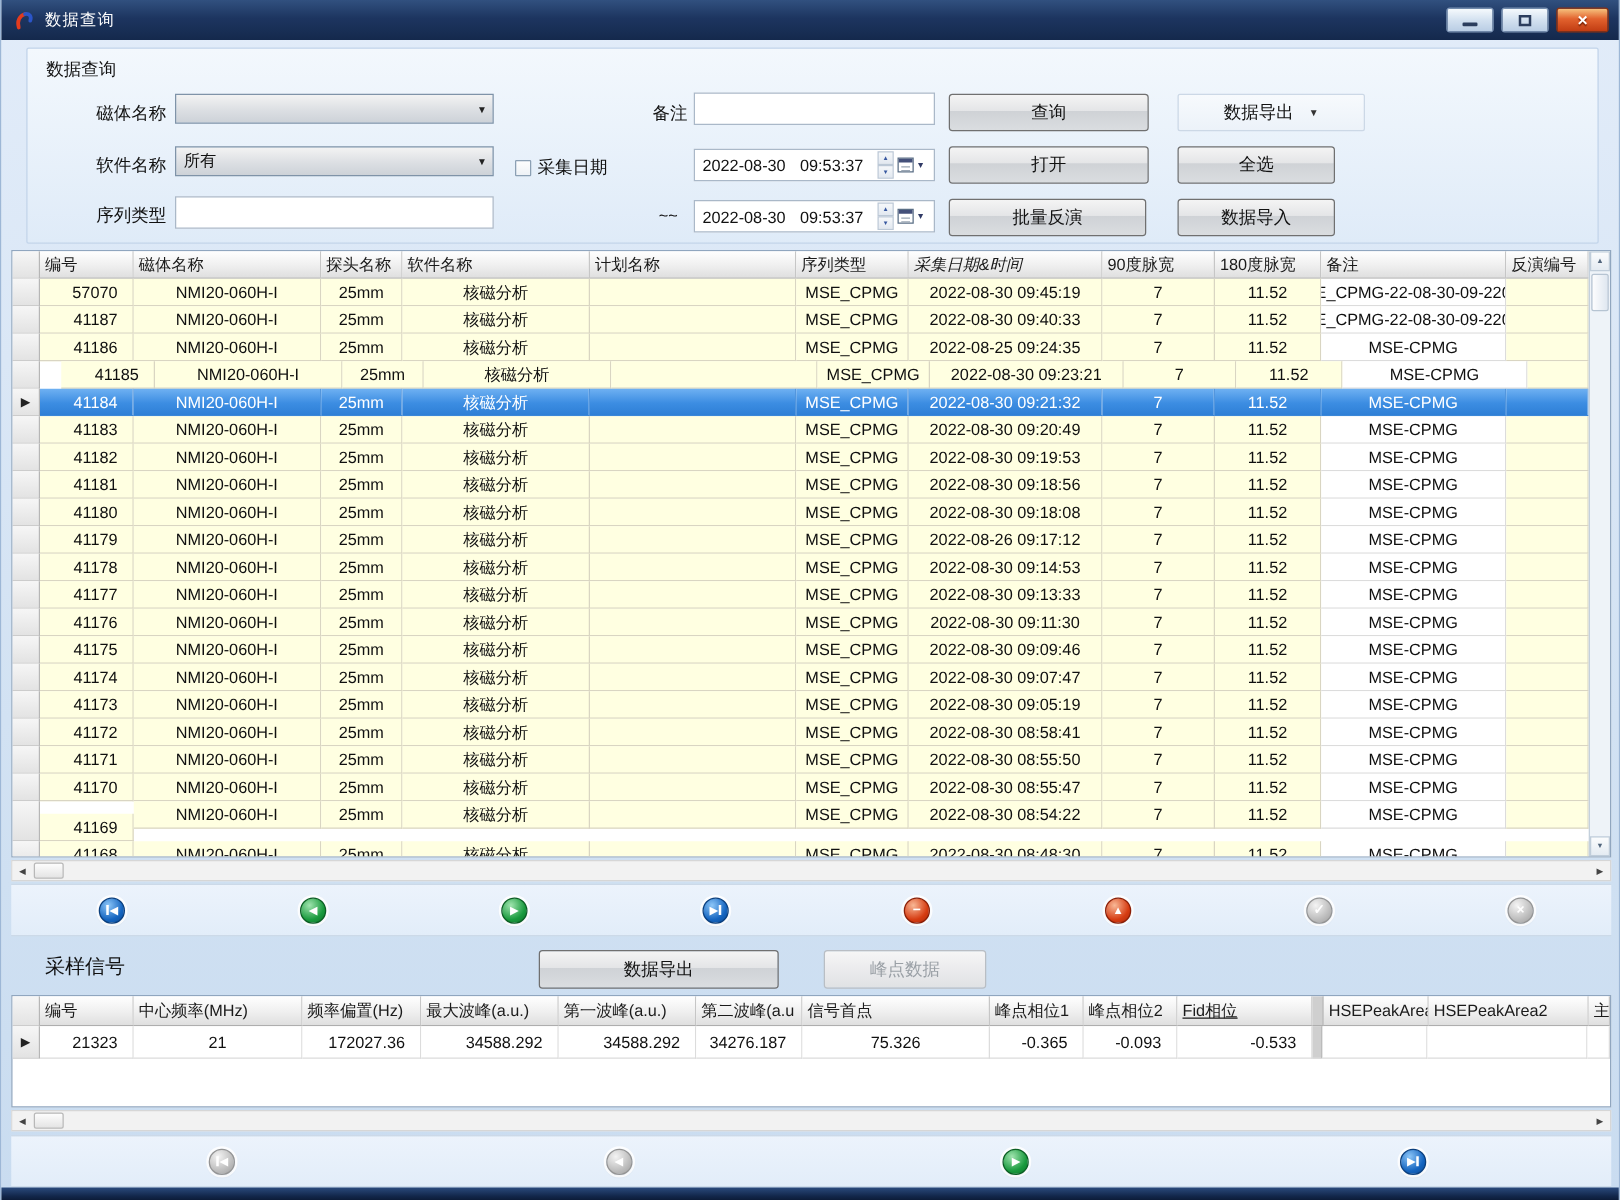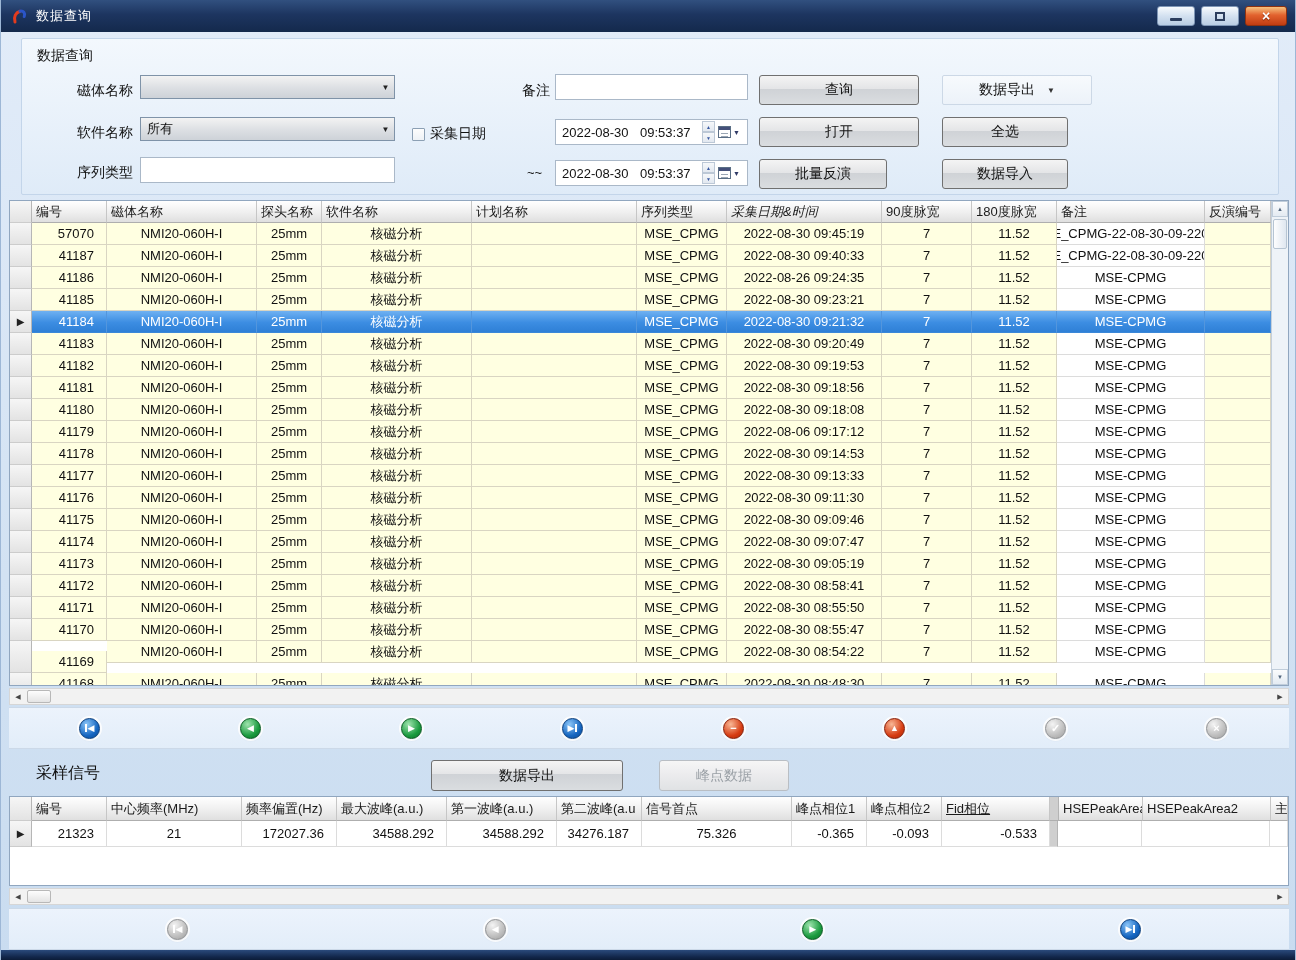--- a/index.html
+++ b/index.html
@@ -164,21 +164,21 @@
       <span class="tpart">09:53:37</span>
       <span class="spin">
           <span>▲</span>
           <span>▼</span>
         </span>
       <span class="calbtn">
           <span class="cal"></span>
           <span class="darrow">▼</span>
         </span>
     </div>
-    <div class="abs btn" style="left:737px;top:120px;width:128px;height:30px;">批量反演</div>
+    <div class="abs btn" style="left:737px;top:120px;width:158px;height:30px;">批量反演</div>
     <div class="abs btn" style="left:920px;top:120px;width:126px;height:30px;">数据导入</div>
   </div>
 
   <div class="grid" style="left:8px;top:200px;width:1280px;height:486px;">
     <div id="main-grid-content" style="position:absolute;left:0;top:0;right:17px;bottom:0;overflow:hidden;">
         <div class="grow">
           <div class="hcell ind"></div>
           <div class="hcell" style="width: 75px; flex: 0 0 75px;">编号</div>
           <div class="hcell" style="width: 150px; flex: 0 0 150px;">磁体名称</div>
           <div class="hcell" style="width: 65px; flex: 0 0 65px;">探头名称</div>
@@ -220,29 +220,29 @@
           <div class="dcell" style="flex: 1 1 0%;"></div>
         </div>
         <div class="grow">
           <div class="ind"></div>
           <div class="dcell al-r" style="width: 75px; flex: 0 0 75px;">41186</div>
           <div class="dcell" style="width: 150px; flex: 0 0 150px;">NMI20-060H-I</div>
           <div class="dcell" style="width: 65px; flex: 0 0 65px;">25mm</div>
           <div class="dcell" style="width: 150px; flex: 0 0 150px;">核磁分析</div>
           <div class="dcell" style="width: 165px; flex: 0 0 165px;"></div>
           <div class="dcell" style="width: 90px; flex: 0 0 90px;">MSE_CPMG</div>
-          <div class="dcell" style="width: 155px; flex: 0 0 155px;">2022-08-26 09:24:35</div>
-          <div class="dcell" style="width: 90px; flex: 0 0 90px;">7</div>
-          <div class="dcell" style="width: 85px; flex: 0 0 85px;">11.52</div>
-          <div class="dcell white" style="width: 148px; flex: 0 0 148px;">MSE-CPMG</div>
-          <div class="dcell" style="flex: 1 1 0%;"></div>
-        </div>
-        <div class="grow">
-          <div class="ind"></div>
-          <div class="dcell al-r" style="width: 75px; flex: 0 0 75px;">41185</div>
+          <div class="dcell" style="width: 155px; flex: 0 0 155px;">2022-08-25 09:24:35</div>
+          <div class="dcell" style="width: 90px; flex: 0 0 90px;">7</div>
+          <div class="dcell" style="width: 85px; flex: 0 0 85px;">11.52</div>
+          <div class="dcell white" style="width: 148px; flex: 0 0 148px;">MSE-CPMG</div>
+          <div class="dcell" style="flex: 1 1 0%;"></div>
+        </div>
+        <div class="grow">
+          <div class="ind"></div>
+          <div class="dcell al-r" style="width: 75px; flex: 0 0 75px; margin-left: 17px;">41185</div>
           <div class="dcell" style="width: 150px; flex: 0 0 150px;">NMI20-060H-I</div>
           <div class="dcell" style="width: 65px; flex: 0 0 65px;">25mm</div>
           <div class="dcell" style="width: 150px; flex: 0 0 150px;">核磁分析</div>
           <div class="dcell" style="width: 165px; flex: 0 0 165px;"></div>
           <div class="dcell" style="width: 90px; flex: 0 0 90px;">MSE_CPMG</div>
           <div class="dcell" style="width: 155px; flex: 0 0 155px;">2022-08-30 09:23:21</div>
           <div class="dcell" style="width: 90px; flex: 0 0 90px;">7</div>
           <div class="dcell" style="width: 85px; flex: 0 0 85px;">11.52</div>
           <div class="dcell white" style="width: 148px; flex: 0 0 148px;">MSE-CPMG</div>
           <div class="dcell" style="flex: 1 1 0%;"></div>
@@ -318,21 +318,21 @@
           <div class="dcell" style="flex: 1 1 0%;"></div>
         </div>
         <div class="grow">
           <div class="ind"></div>
           <div class="dcell al-r" style="width: 75px; flex: 0 0 75px;">41179</div>
           <div class="dcell" style="width: 150px; flex: 0 0 150px;">NMI20-060H-I</div>
           <div class="dcell" style="width: 65px; flex: 0 0 65px;">25mm</div>
           <div class="dcell" style="width: 150px; flex: 0 0 150px;">核磁分析</div>
           <div class="dcell" style="width: 165px; flex: 0 0 165px;"></div>
           <div class="dcell" style="width: 90px; flex: 0 0 90px;">MSE_CPMG</div>
-          <div class="dcell" style="width: 155px; flex: 0 0 155px;">2022-08-06 09:17:12</div>
+          <div class="dcell" style="width: 155px; flex: 0 0 155px;">2022-08-26 09:17:12</div>
           <div class="dcell" style="width: 90px; flex: 0 0 90px;">7</div>
           <div class="dcell" style="width: 85px; flex: 0 0 85px;">11.52</div>
           <div class="dcell white" style="width: 148px; flex: 0 0 148px;">MSE-CPMG</div>
           <div class="dcell" style="flex: 1 1 0%;"></div>
         </div>
         <div class="grow">
           <div class="ind"></div>
           <div class="dcell al-r" style="width: 75px; flex: 0 0 75px;">41178</div>
           <div class="dcell" style="width: 150px; flex: 0 0 150px;">NMI20-060H-I</div>
           <div class="dcell" style="width: 65px; flex: 0 0 65px;">25mm</div>

